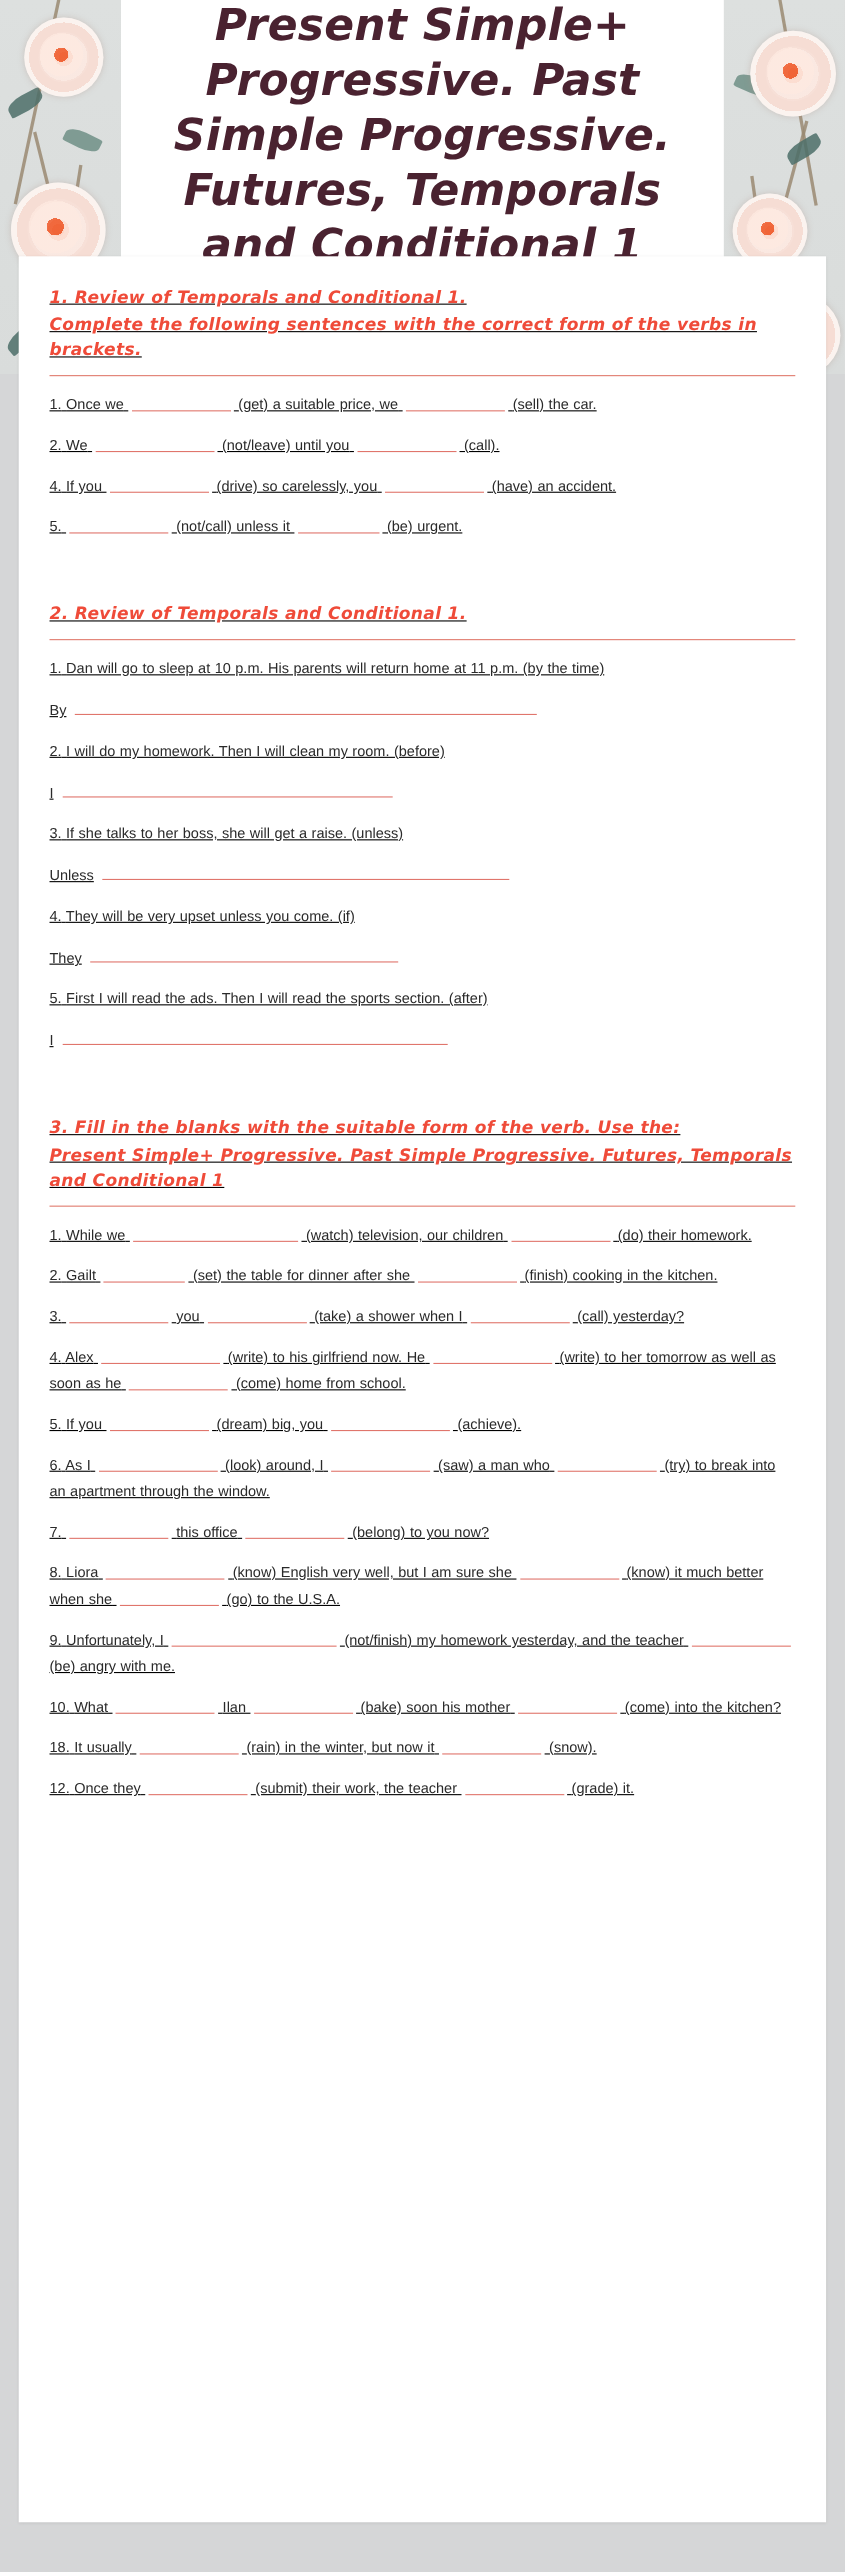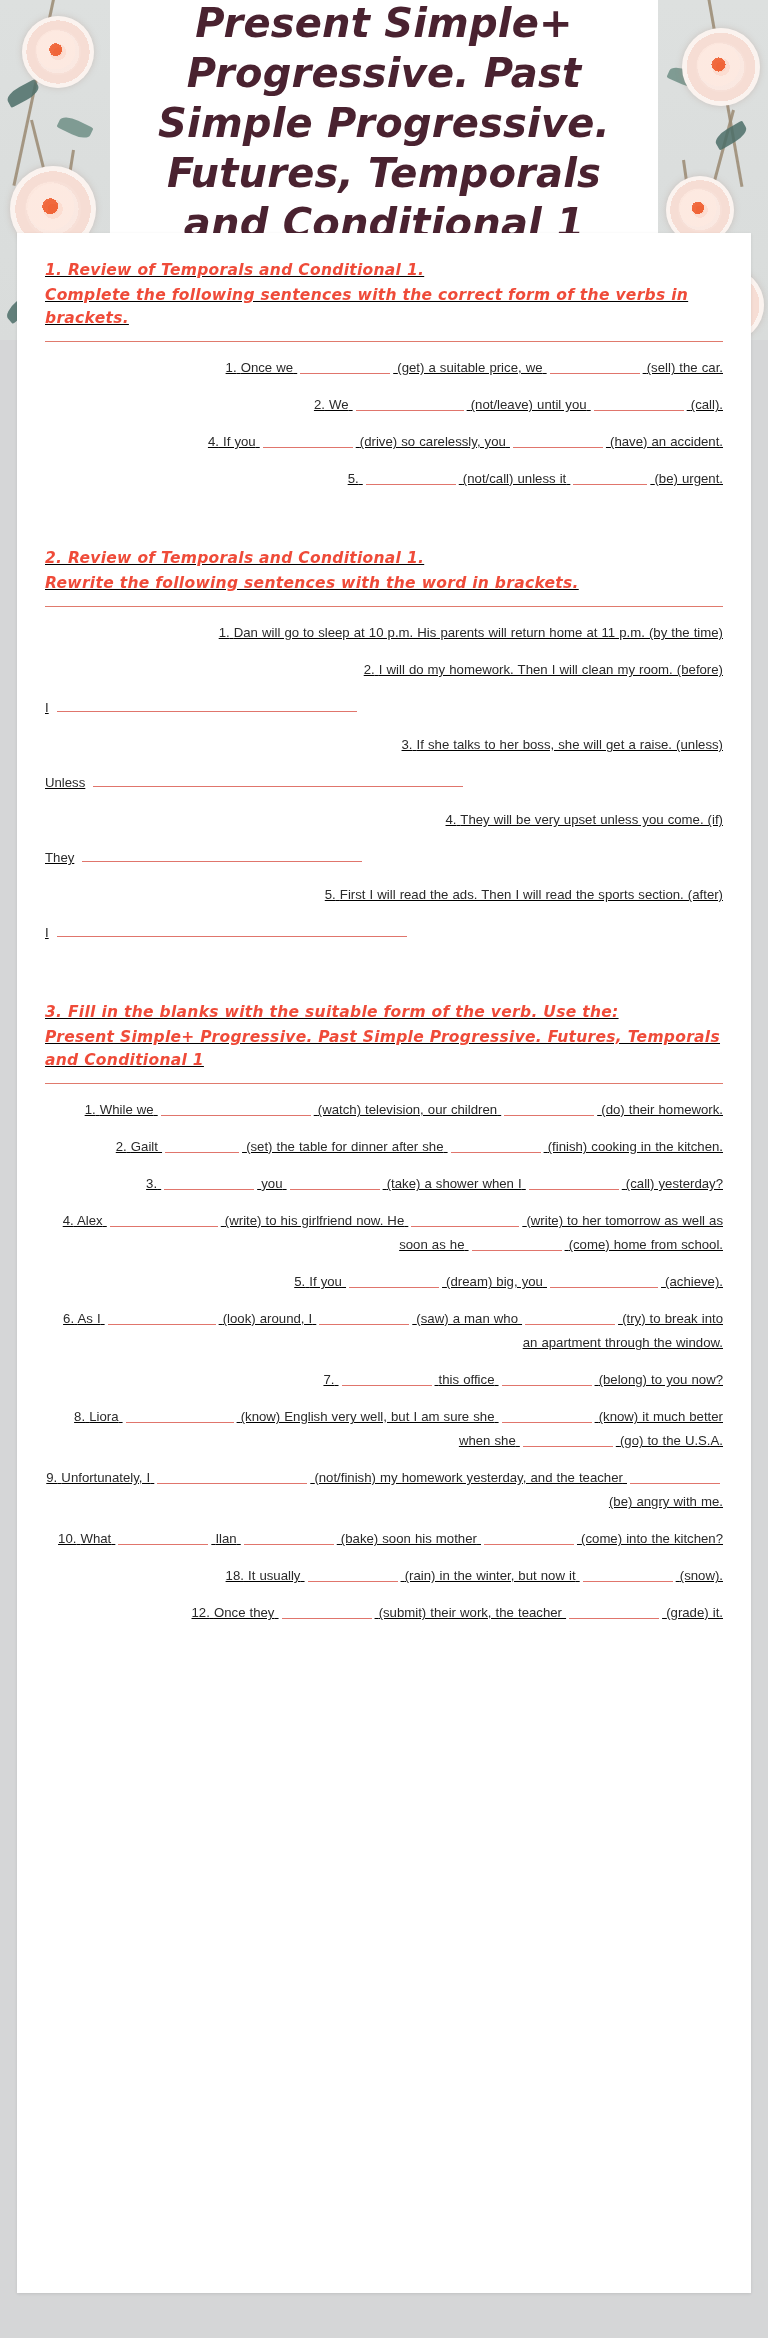--- a/index.html
+++ b/index.html
@@ -134,21 +134,20 @@
     background: #e07a6d;
     margin: 11px 0 14px 0;
   }
 
   .q {
     font-size: 13.2px;
     line-height: 24px;
     color: #2a2a2a;
     margin: 0 0 13px 0;
     word-spacing: .4px;
-    text-align: right;
   }
   .q:last-child { margin-bottom: 0; }
 
   
   .blank {
     display: inline-block;
     vertical-align: baseline;
     border-bottom: 1.3px solid #e0756c;
     height: 15px;
     margin: 0 3px -2px 3px;
@@ -267,27 +266,30 @@
         <span>(not/call) unless it</span>
         <span class="blank b-sm"></span>
         <span>(be) urgent.</span>
       </p>
     </div>
 
     <div class="gap-lg"></div>
 
     <div class="section">
       <p class="sec-title">2. Review of Temporals and Conditional 1.</p>
-      <p class="sec-sub">Rewrite the following sentences with the word in brackets.</p>
       <div class="sec-rule"></div>
 
       <p class="q">
         <span>1.</span>
         <span>Dan will go to sleep at 10 p.m. His parents will return home at 11 p.m. (by the time)</span>
       </p>
+      <div class="ans-row">
+        <span>By</span>
+        <span class="ans-line w-420"></span>
+      </div>
 
       <p class="q">
         <span>2.</span>
         <span>I will do my homework. Then I will clean my room. (before)</span>
       </p>
       <div class="ans-row">
         <span>I</span>
         <span class="ans-line w-300"></span>
       </div>
 

